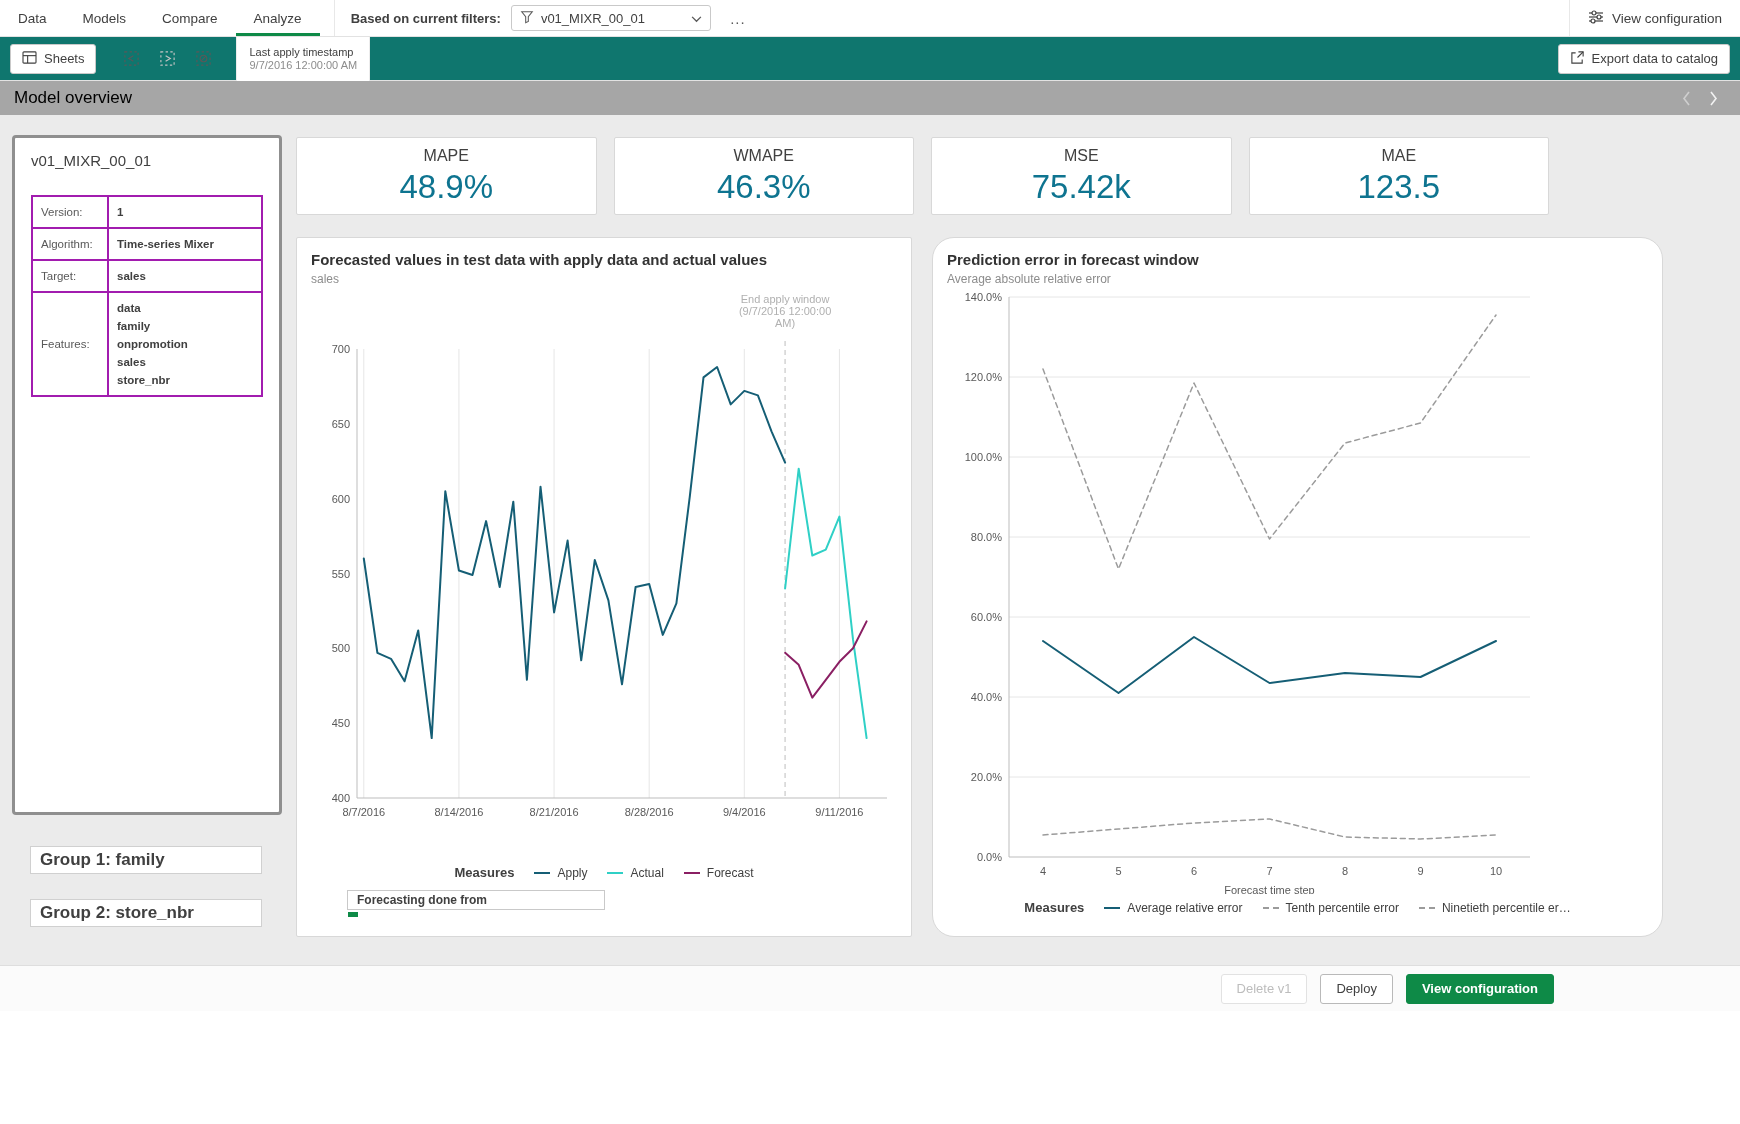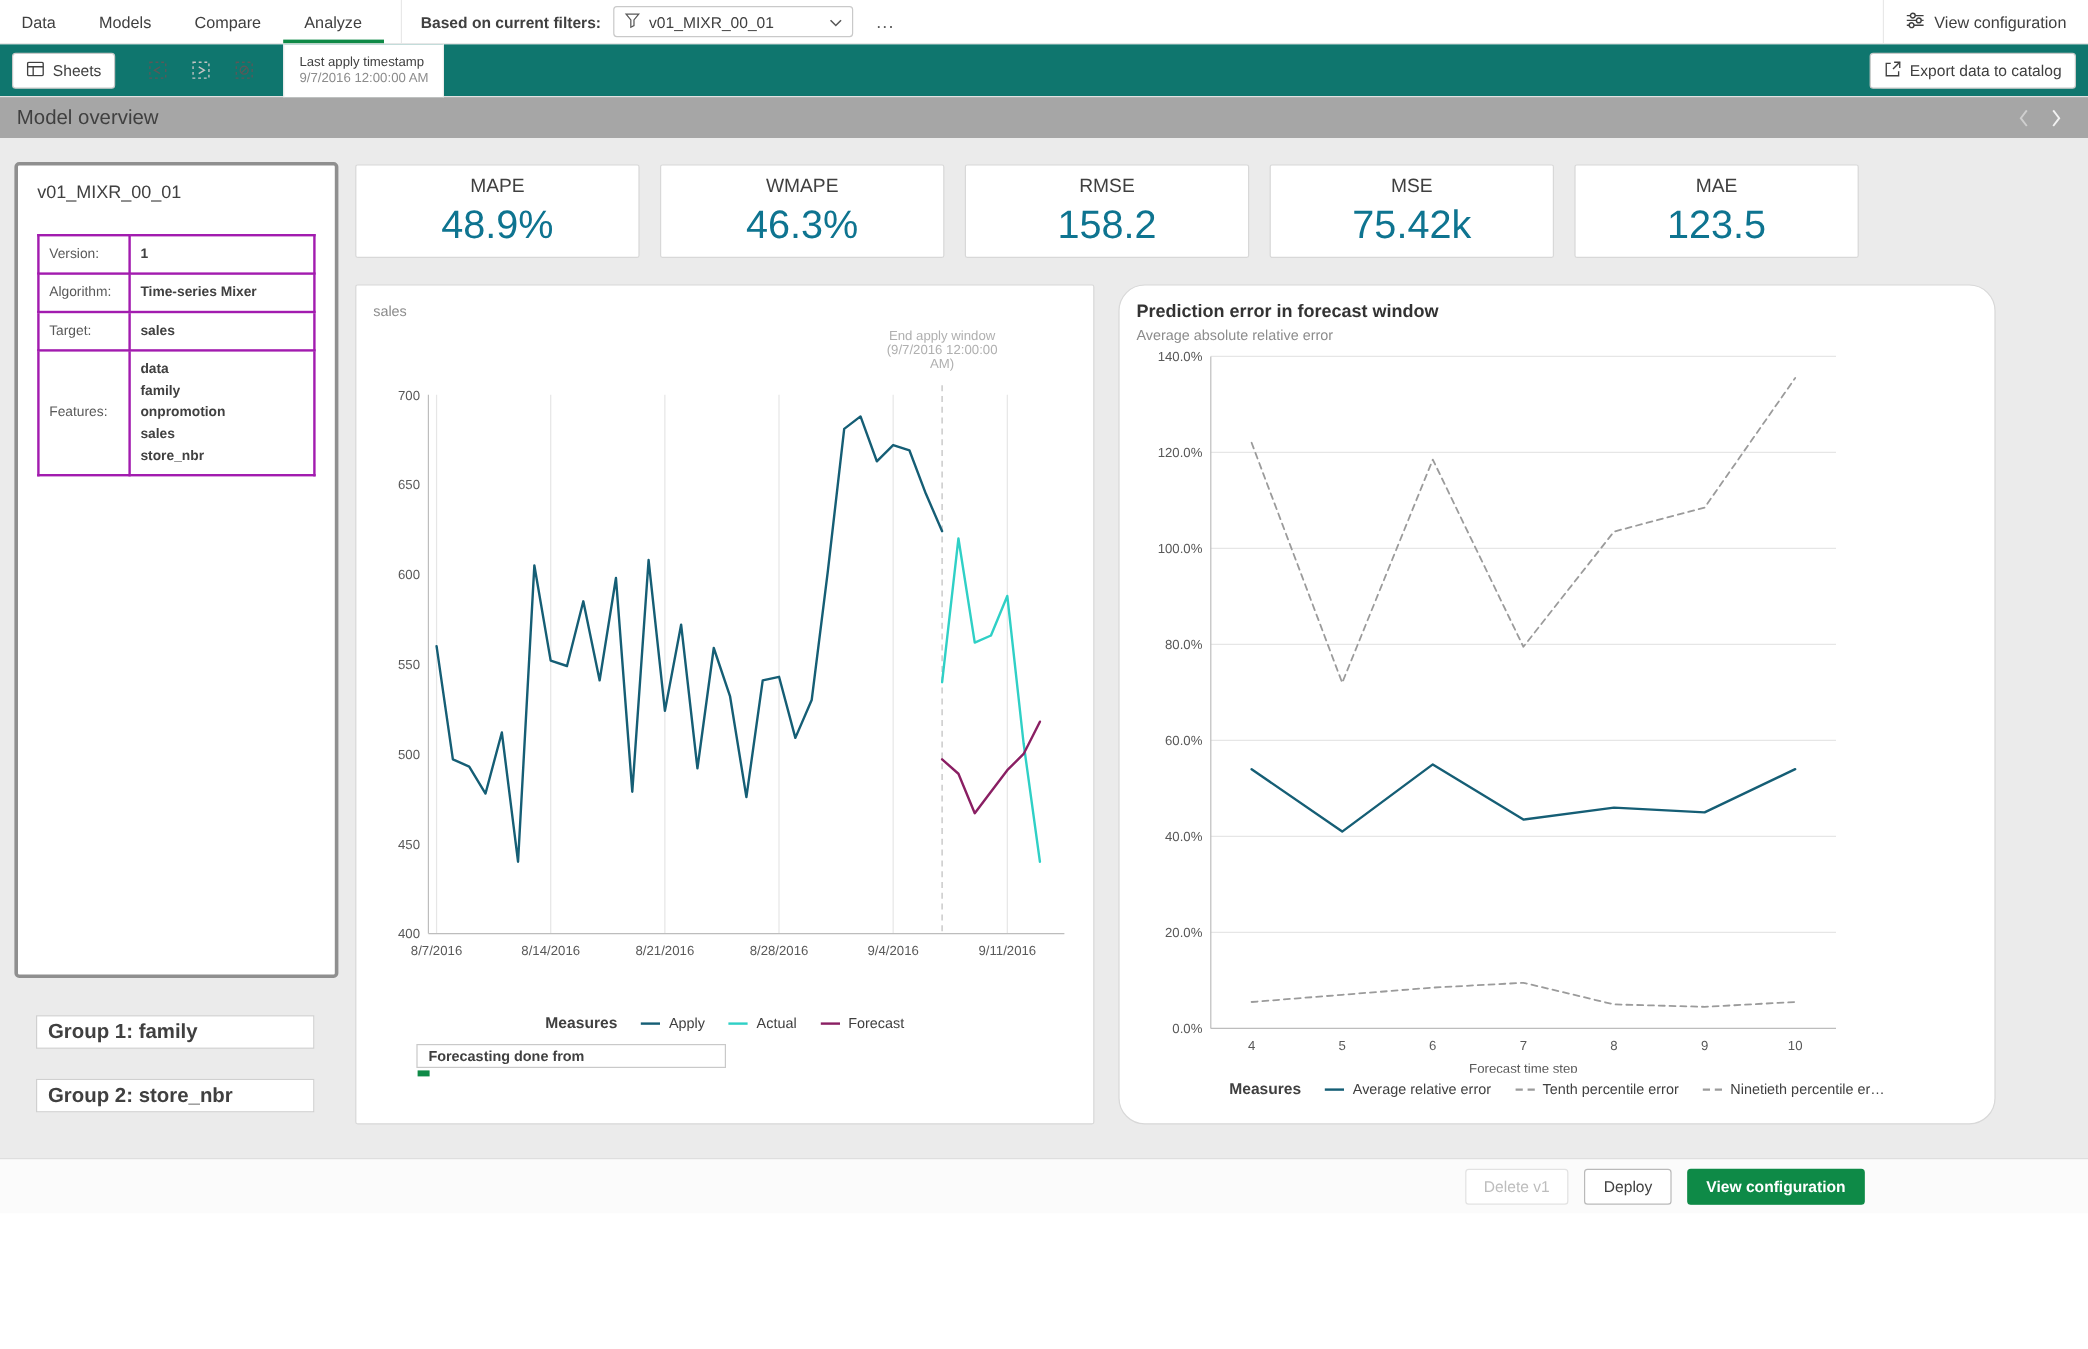--- a/index.html
+++ b/index.html
@@ -31,21 +31,21 @@
       display:flex; align-items:center; gap:7px; padding:0 11px; font-size:13px; cursor:pointer; }
   .iconbtn-group { display:flex; align-items:center; gap:6px; margin-left:20px; }
   .icon-btn { width:30px; height:30px; display:flex; align-items:center; justify-content:center; border-radius:3px; cursor:pointer; }
   .stamp { height:44px; margin-left:18px; background:#fff; border-left:1px solid #ececec; border-right:1px solid #ececec;
            display:flex; flex-direction:column; justify-content:center; padding:0 12px; }
   .stamp-label { font-size:11px; color:#404040; }
   .stamp-value { font-size:11px; color:#8c8c8c; margin-top:1px; }
   .toolbar .spacer { margin-left:auto; }
 
   
-  .gray-bar { height:34px; background:#a6a6a6; color:#404040; display:flex; align-items:center; padding:0 14px; font-size:17px; }
+  .gray-bar { height:34px; background:#a6a6a6; color:#000000; display:flex; align-items:center; padding:0 14px; font-size:17px; }
   .gray-bar .chevs { margin-left:auto; display:flex; gap:18px; padding-right:8px; }
   .gray-bar .chevs span { cursor:pointer; display:flex; align-items:center; }
 
   
   .content { position:relative; height:850px; background:#ebebeb; }
 
   .model-card { position:absolute; left:12px; top:20px; width:270px; height:680px; background:#fff;
                 border:3px solid #8f8f8f; border-radius:4px; padding:14px 16px; cursor:pointer; }
   .model-title { font-size:15px; color:#404040; margin-bottom:26px; }
   table.model-table { width:100%; border-collapse:collapse; font-size:11.5px; }
@@ -245,34 +245,31 @@
   <div class="kpi-row" id="kpiRow">
       <div class="kpi-card">
         <div class="kpi-label">MAPE</div>
         <div class="kpi-value">48.9%</div>
       </div>
       <div class="kpi-card">
         <div class="kpi-label">WMAPE</div>
         <div class="kpi-value">46.3%</div>
       </div>
       <div class="kpi-card">
-        <div class="kpi-label">RMSE</div>
-        <div class="kpi-value">158.2</div>
-      </div>
-      <div class="kpi-card">
         <div class="kpi-label">MSE</div>
         <div class="kpi-value">75.42k</div>
       </div>
       <div class="kpi-card">
         <div class="kpi-label">MAE</div>
         <div class="kpi-value">123.5</div>
       </div>
     </div>
 
   <div class="chart-card" id="forecastCard">
+    <div class="chart-title">Forecasted values in test data with apply data and actual values</div>
     <div class="chart-subtitle">sales</div>
     <svg class="chart" id="forecastSvg" width="588" height="570" viewBox="0 0 588 570">
         <line x1="52.794871794871796" x2="52.794871794871796" y1="60" y2="509" stroke="#e6e6e6"></line>
         <line x1="147.92307692307693" x2="147.92307692307693" y1="60" y2="509" stroke="#e6e6e6"></line>
         <line x1="243.05128205128204" x2="243.05128205128204" y1="60" y2="509" stroke="#e6e6e6"></line>
         <line x1="338.1794871794872" x2="338.1794871794872" y1="60" y2="509" stroke="#e6e6e6"></line>
         <line x1="433.30769230769226" x2="433.30769230769226" y1="60" y2="509" stroke="#e6e6e6"></line>
         <line x1="528.4358974358975" x2="528.4358974358975" y1="60" y2="509" stroke="#e6e6e6"></line>
         <line x1="46" x2="46" y1="60" y2="509" stroke="#bdbdbd"></line>
         <line x1="46" x2="576" y1="509" y2="509" stroke="#bdbdbd"></line>

